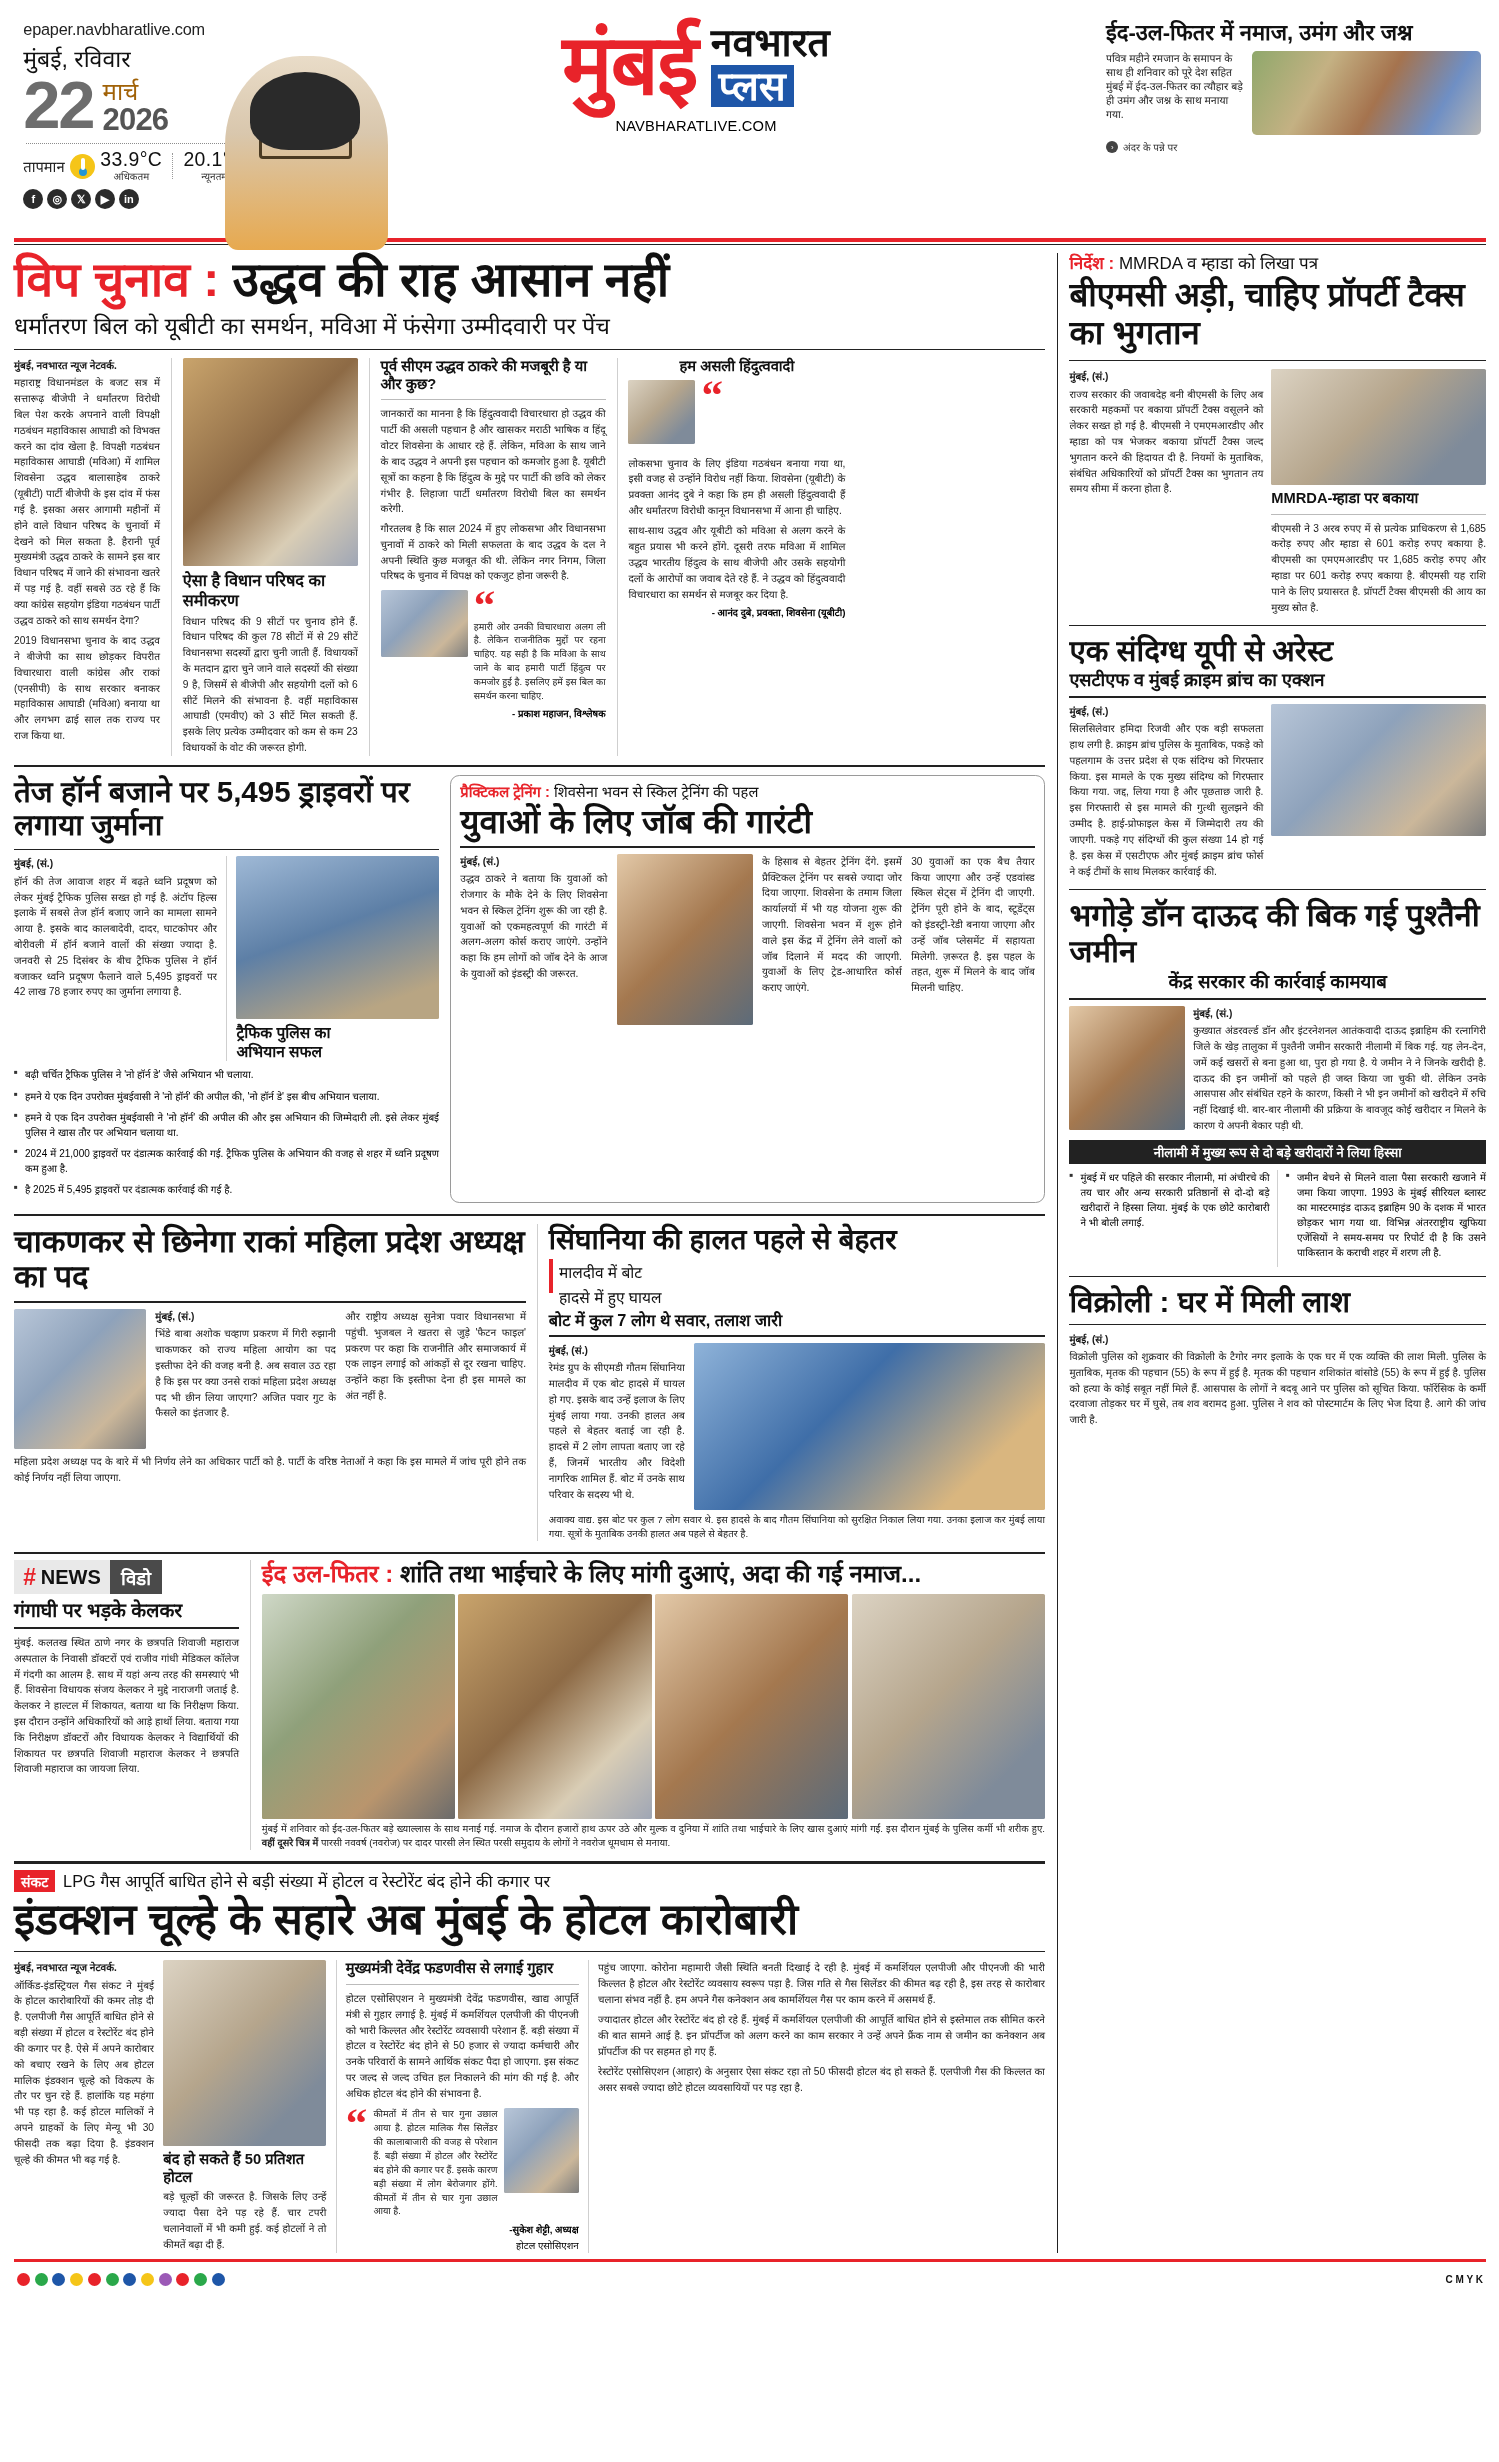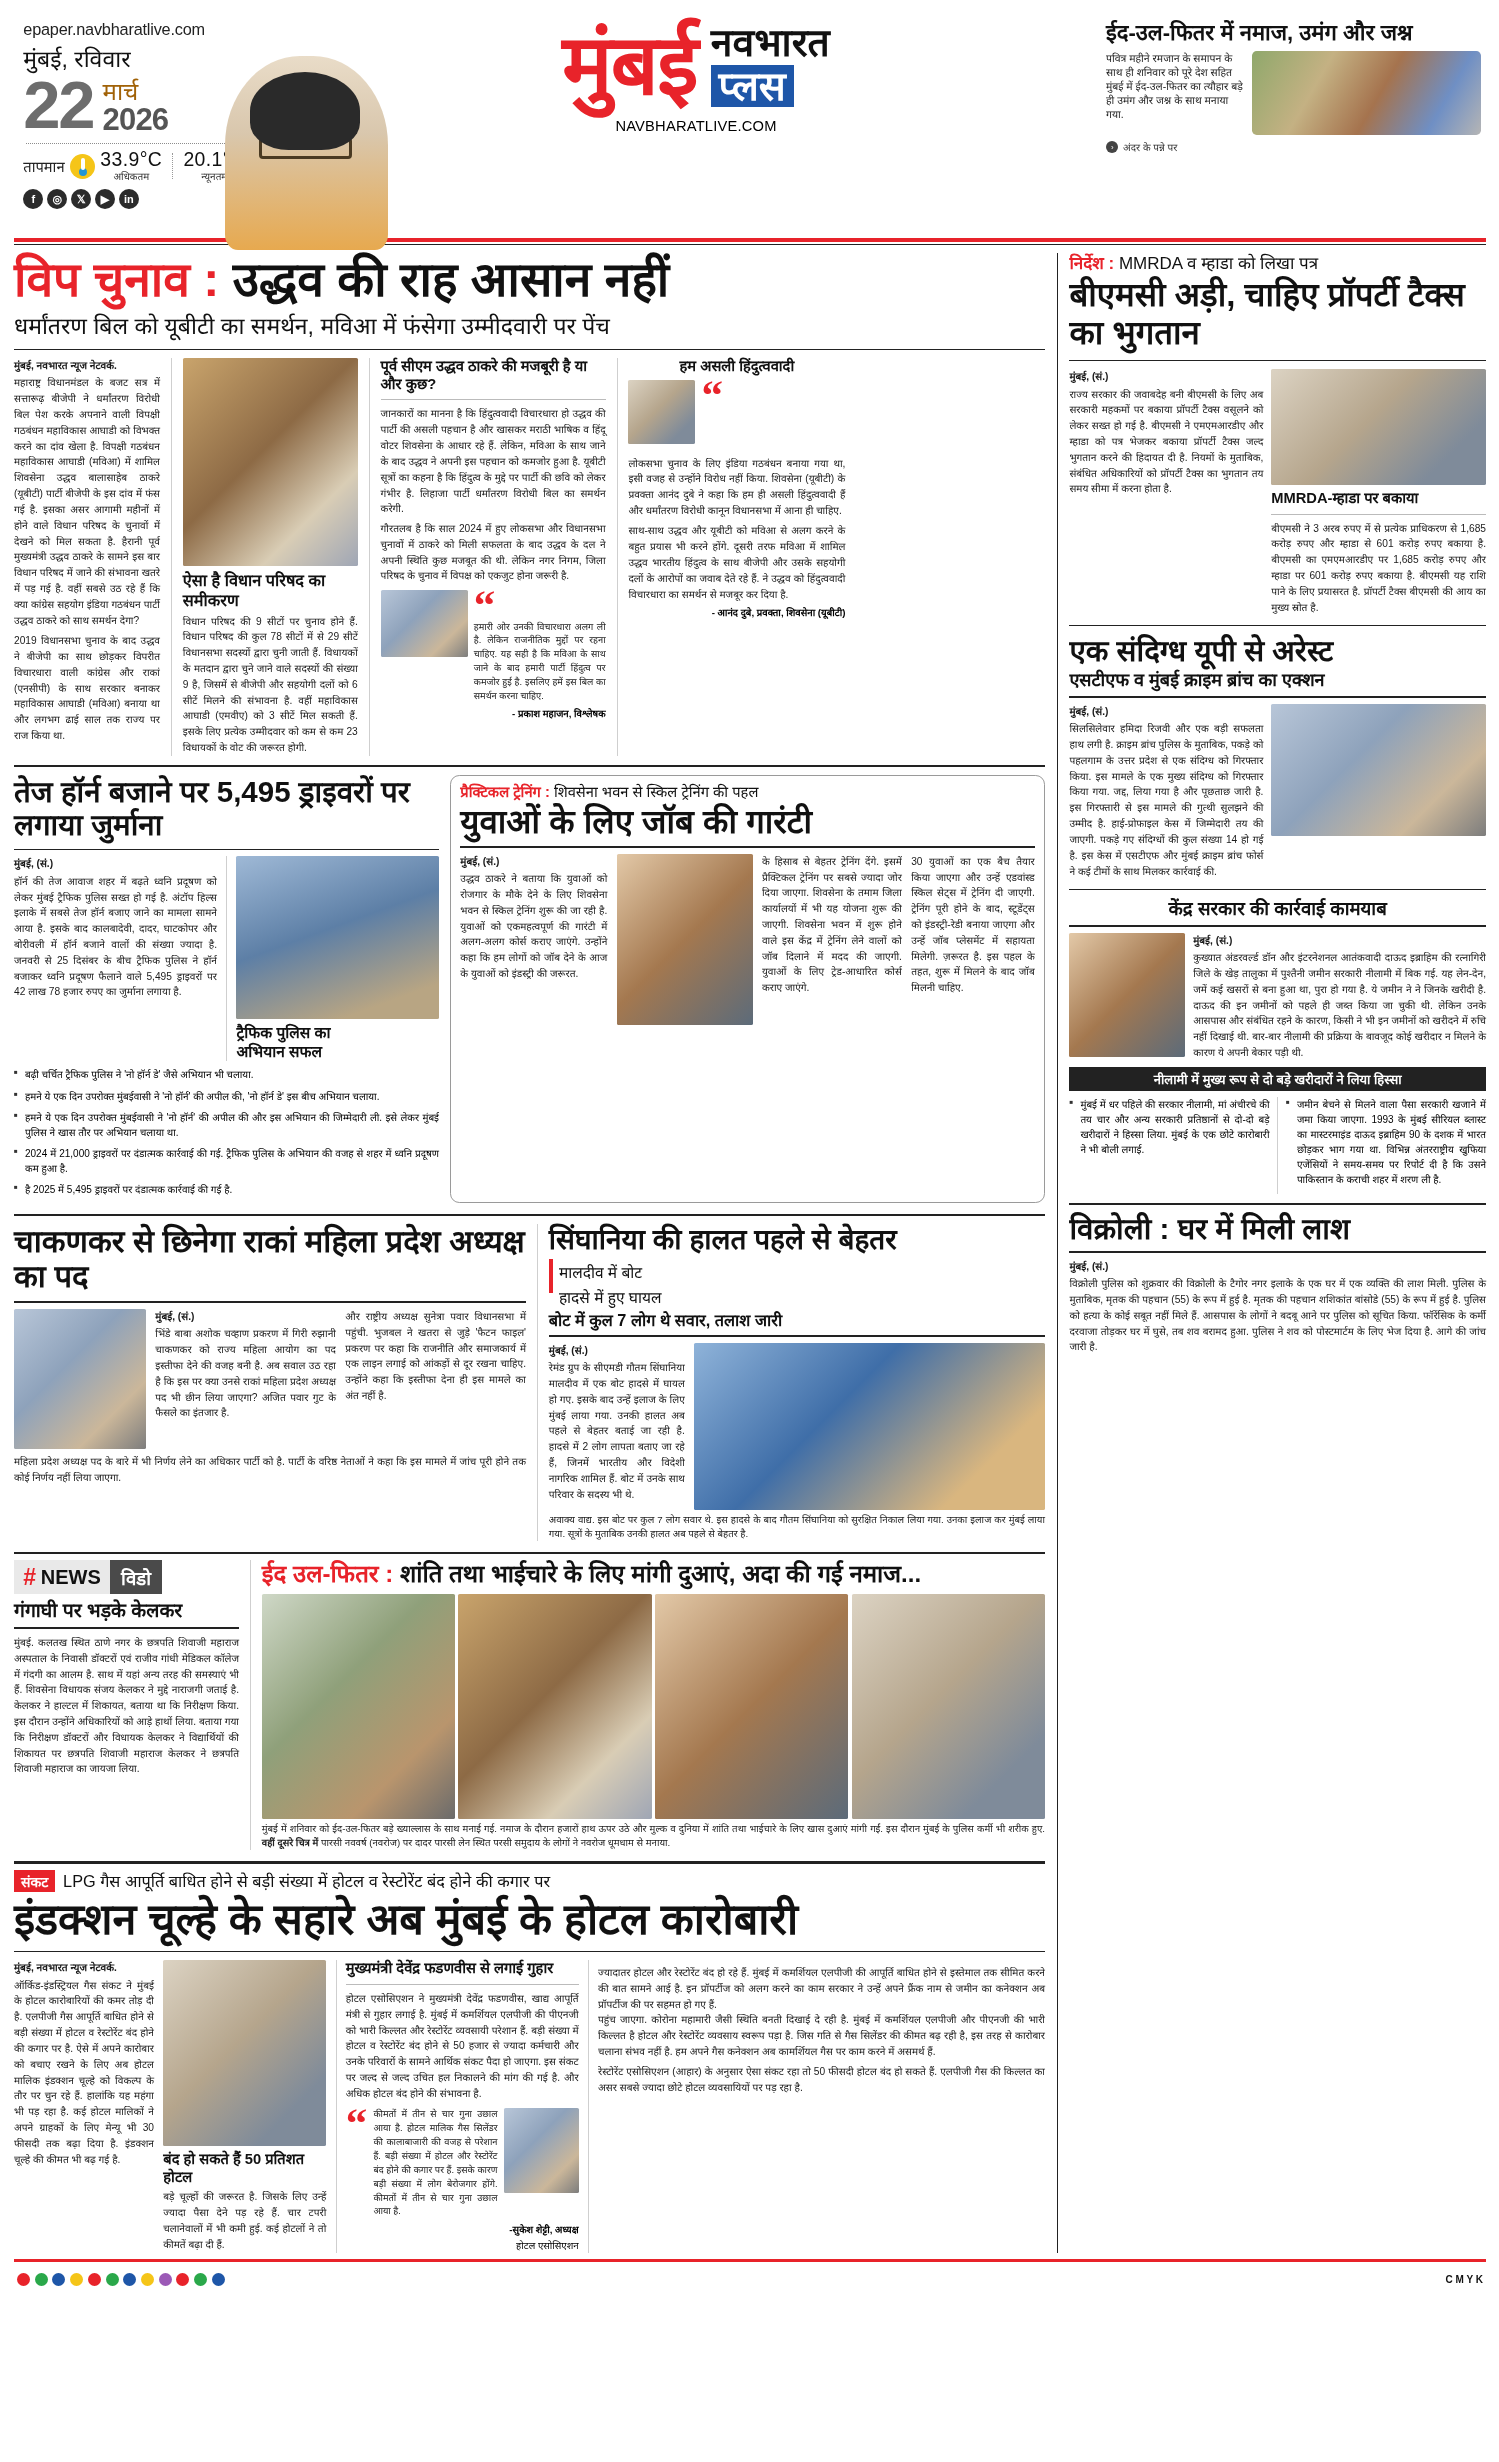--- a/index.html
+++ b/index.html
@@ -415,22 +415,22 @@
               <div>
                 <div class="qtext" style="font-size:9.3px;">कीमतों में तीन से चार गुना उछाल आया है. होटल मालिक गैस सिलेंडर की कालाबाजारी की वजह से परेशान हैं. बड़ी संख्या में होटल और रेस्टोरेंट बंद होने की कगार पर हैं. इसके कारण बड़ी संख्या में लोग बेरोजगार होंगे. कीमतों में तीन से चार गुना उछाल आया है.</div>
               </div>
               <div class="photo ph-b" style="width:75px;height:85px;flex:0 0 75px;"></div>
             </div>
             <div class="qattr">-सुकेश शेट्टी, अध्यक्ष</div>
             <div class="qattr" style="font-weight:400;">होटल एसोसिएशन</div>
           </div>
           <div class="vdiv"></div>
           <div style="flex:1;">
+            <div class="body-txt">पहुंच जाएगा. कोरोना महामारी जैसी स्थिति बनती दिखाई दे रही है. मुंबई में कमर्शियल एलपीजी और पीएनजी की भारी किल्लत है होटल और रेस्टोरेंट व्यवसाय स्वरूप पड़ा है. जिस गति से गैस सिलेंडर की कीमत बढ़ रही है, इस तरह से कारोबार चलाना संभव नहीं है. हम अपने गैस कनेक्शन अब कामर्शियल गैस पर काम करने में असमर्थ हैं.</div>
             <div class="body-txt" style="margin-top:4.7px;">ज्यादातर होटल और रेस्टोरेंट बंद हो रहे हैं. मुंबई में कमर्शियल एलपीजी की आपूर्ति बाधित होने से इस्तेमाल तक सीमित करने की बात सामने आई है. इन प्रॉपर्टीज को अलग करने का काम सरकार ने उन्हें अपने फ्रैंक नाम से जमीन का कनेक्शन अब प्रॉपर्टीज की पर सहमत हो गए हैं.</div>
-            <div class="body-txt">पहुंच जाएगा. कोरोना महामारी जैसी स्थिति बनती दिखाई दे रही है. मुंबई में कमर्शियल एलपीजी और पीएनजी की भारी किल्लत है होटल और रेस्टोरेंट व्यवसाय स्वरूप पड़ा है. जिस गति से गैस सिलेंडर की कीमत बढ़ रही है, इस तरह से कारोबार चलाना संभव नहीं है. हम अपने गैस कनेक्शन अब कामर्शियल गैस पर काम करने में असमर्थ हैं.</div>
             <div class="body-txt" style="margin-top:4.7px;">रेस्टोरेंट एसोसिएशन (आहार) के अनुसार ऐसा संकट रहा तो 50 फीसदी होटल बंद हो सकते हैं. एलपीजी गैस की किल्लत का असर सबसे ज्यादा छोटे होटल व्यवसायियों पर पड़ रहा है.</div>
           </div>
         </div>
       </div>
     </div>
 
     <div class="colR">
 
       <div class="ksmall" style="font-size:17px;">
         <span class="kicker">निर्देश :</span>
@@ -462,20 +462,21 @@
           <div class="body-txt"><b>मुंबई, (सं.)</b></div>
           <div class="body-txt" style="margin-top:1.6px;">सिलसिलेवार हमिदा रिजवी और एक बड़ी सफलता हाथ लगी है. क्राइम ब्रांच पुलिस के मुताबिक, पकड़े को पहलगाम के उत्तर प्रदेश से एक संदिग्ध को गिरफ्तार किया. इस मामले के एक मुख्य संदिग्ध को गिरफ्तार किया गया. जद्द, लिया गया है और पूछताछ जारी है. इस गिरफ्तारी से इस मामले की गुत्थी सुलझने की उम्मीद है. हाई-प्रोफाइल केस में जिम्मेदारी तय की जाएगी. पकड़े गए संदिग्धों की कुल संख्या 14 हो गई है. इस केस में एसटीएफ और मुंबई क्राइम ब्रांच फोर्स ने कई टीमों के साथ मिलकर कार्रवाई की.</div>
         </div>
         <div style="flex:1;">
           <div class="photo ph-b" style="height:132px;"></div>
         </div>
       </div>
 
       <div class="sep-line" style="margin-top:9.3px;"></div>
 
+      <div class="h2r" style="font-size:31px;">भगोड़े डॉन दाऊद की बिक गई पुश्तैनी जमीन</div>
       <div class="h3" style="font-size:18.6px;text-align:center;margin-top:1.6px;">केंद्र सरकार की कार्रवाई कामयाब</div>
       <div class="sep-thin" style="background:#222;height:1.6px;margin-top:4.7px;"></div>
       <div style="display:flex;gap:7.8px;margin-top:6.2px;">
         <div style="width:116px;flex:0 0 116px;">
           <div class="photo ph-e" style="height:124px;"></div>
         </div>
         <div style="flex:1;">
           <div class="body-txt"><b>मुंबई, (सं.)</b></div>
           <div class="body-txt" style="margin-top:1.6px;">कुख्यात अंडरवर्ल्ड डॉन और इंटरनेशनल आतंकवादी दाऊद इब्राहिम की रत्नागिरी जिले के खेड़ तालुका में पुश्तैनी जमीन सरकारी नीलामी में बिक गई. यह लेन-देन, जमें कई खसरों से बना हुआ था, पुरा हो गया है. ये जमीन ने ने जिनके खरीदी है. दाऊद की इन जमीनों को पहले ही जब्त किया जा चुकी थी. लेकिन उनके आसपास और संबंधित रहने के कारण, किसी ने भी इन जमीनों को खरीदने में रुचि नहीं दिखाई थी. बार-बार नीलामी की प्रक्रिया के बावजूद कोई खरीदार न मिलने के कारण ये अपनी बेकार पड़ी थी.</div>
         </div>

